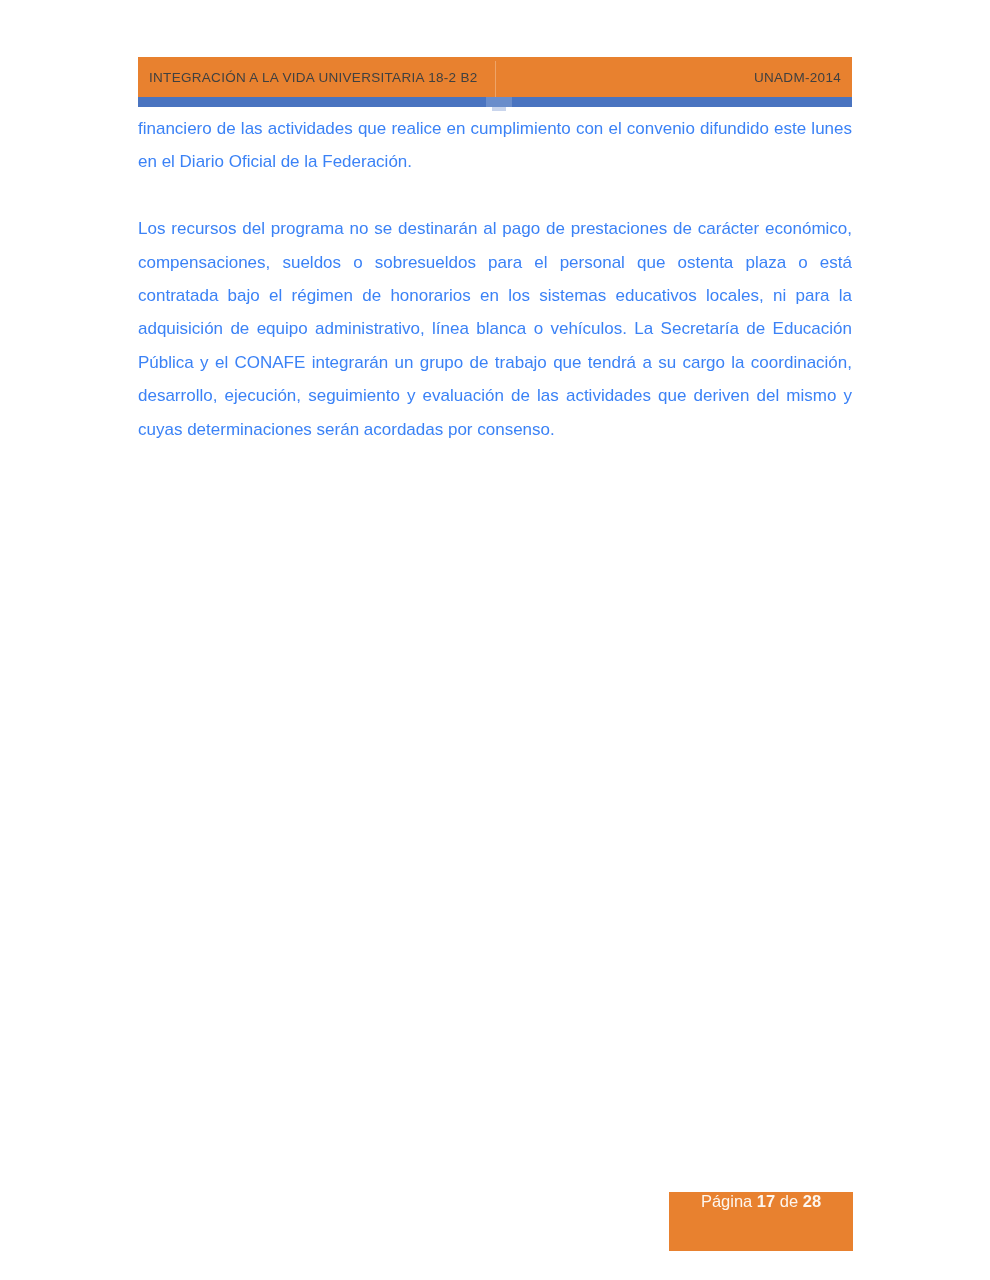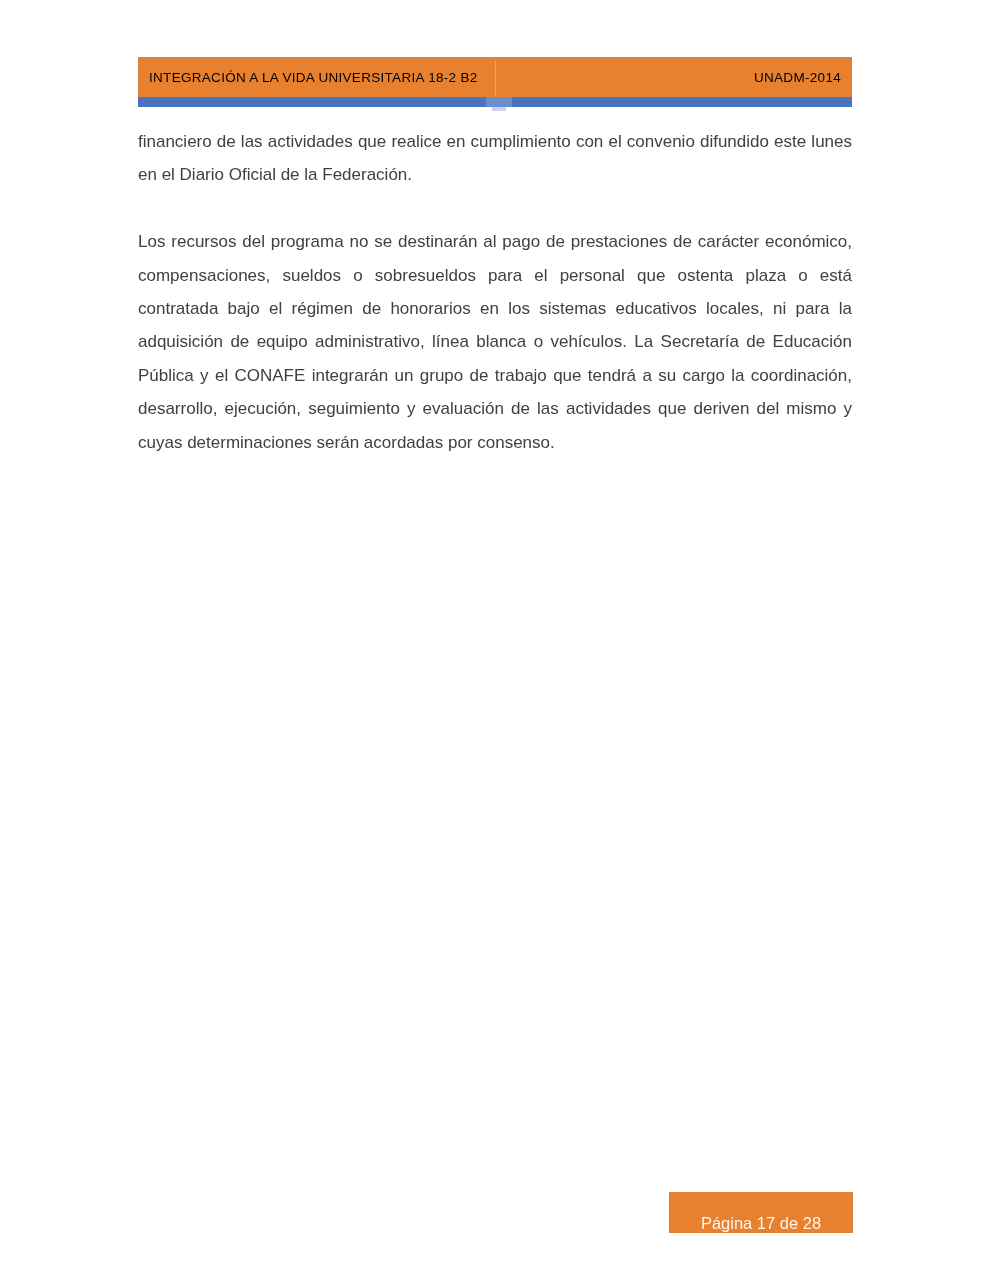--- a/index.html
+++ b/index.html
@@ -33,21 +33,21 @@
     height: 40px;
     background: #E8812F;
     display: flex;
     align-items: center;
     justify-content: space-between;
     padding: 0 11px;
     box-sizing: border-box;
     position: relative;
   }
   .header-bar .htext {
-    color: #000000;
+    color: #404040;
     font-size: 13.5px;
     letter-spacing: 0.3px;
     white-space: nowrap;
   }
   .header-divider {
     position: absolute;
     left: 50%;
     top: 4px;
     bottom: 0;
     width: 1px;
@@ -72,49 +72,49 @@
     top: 10px;
     width: 14px;
     height: 4px;
     background: #C9D5ED;
   }
 
   
   .doc-body {
     position: absolute;
     left: 138px;
-    top: 125px;
+    top: 112px;
     width: 714px;
     font-size: 17px;
     line-height: 33.4px;
-    color: #404040;
+    color: #3b82f6;
   }
   .doc-body p {
     margin: 0 0 33.4px 0;
     text-align: justify;
   }
 
   
   .page-badge {
     position: absolute;
     left: 669px;
     top: 1192px;
     width: 184px;
-    height: 41px;
+    height: 59px;
     background: #E8812F;
     color: #FDF6EF;
     display: flex;
-    align-items: flex-end;
+    align-items: flex-start;
     justify-content: center;
     font-size: 16.5px;
     gap: 0;
     white-space: pre;
   }
   .page-badge .bold {
-    font-weight: normal;
+    font-weight: bold;
   }
 </style>
 </head>
 <body>
 
 <div class="page">
 
   <div class="header-band">
     <div class="header-bar">
       <span class="htext">INTEGRACIÓN A LA VIDA UNIVERSITARIA 18-2 B2</span>

